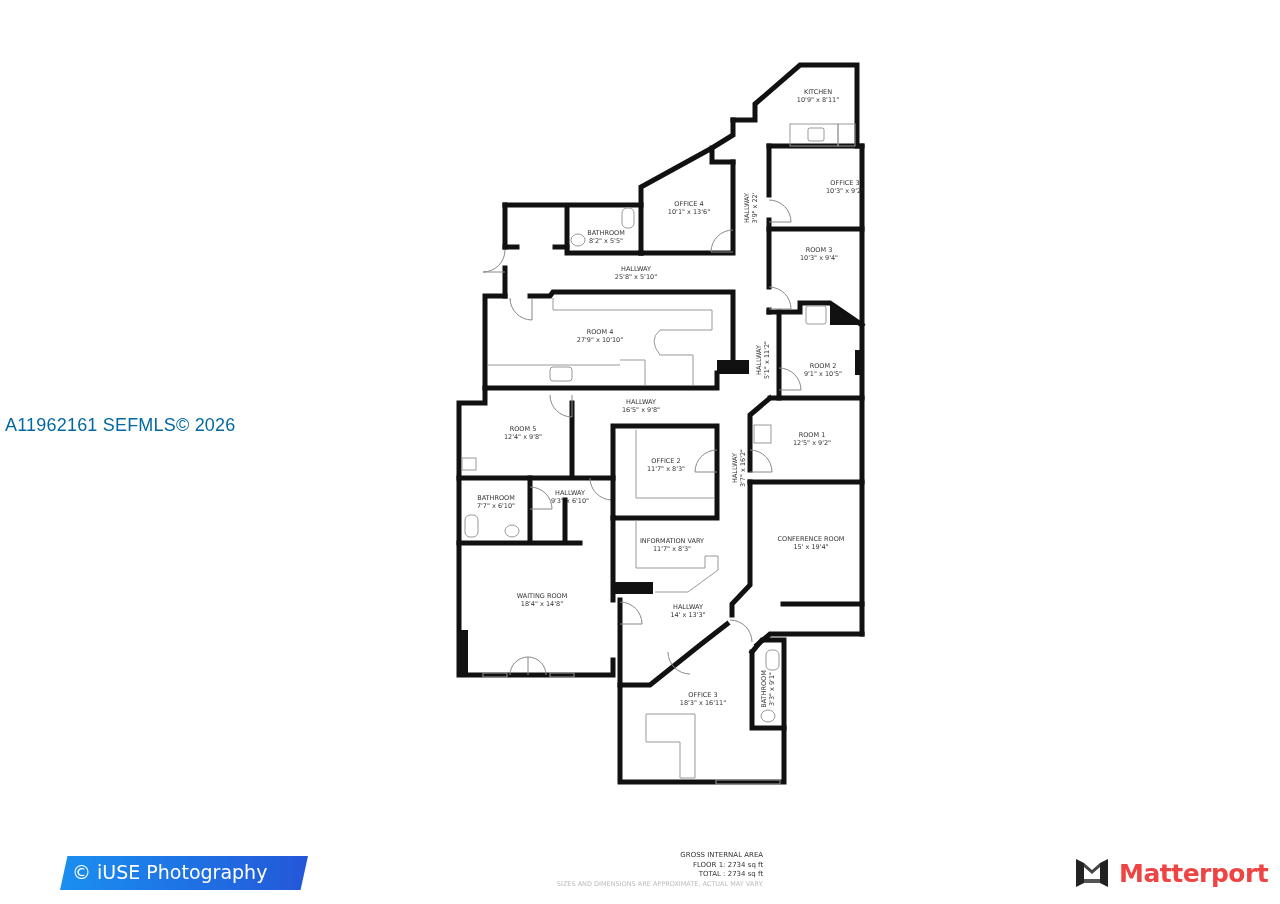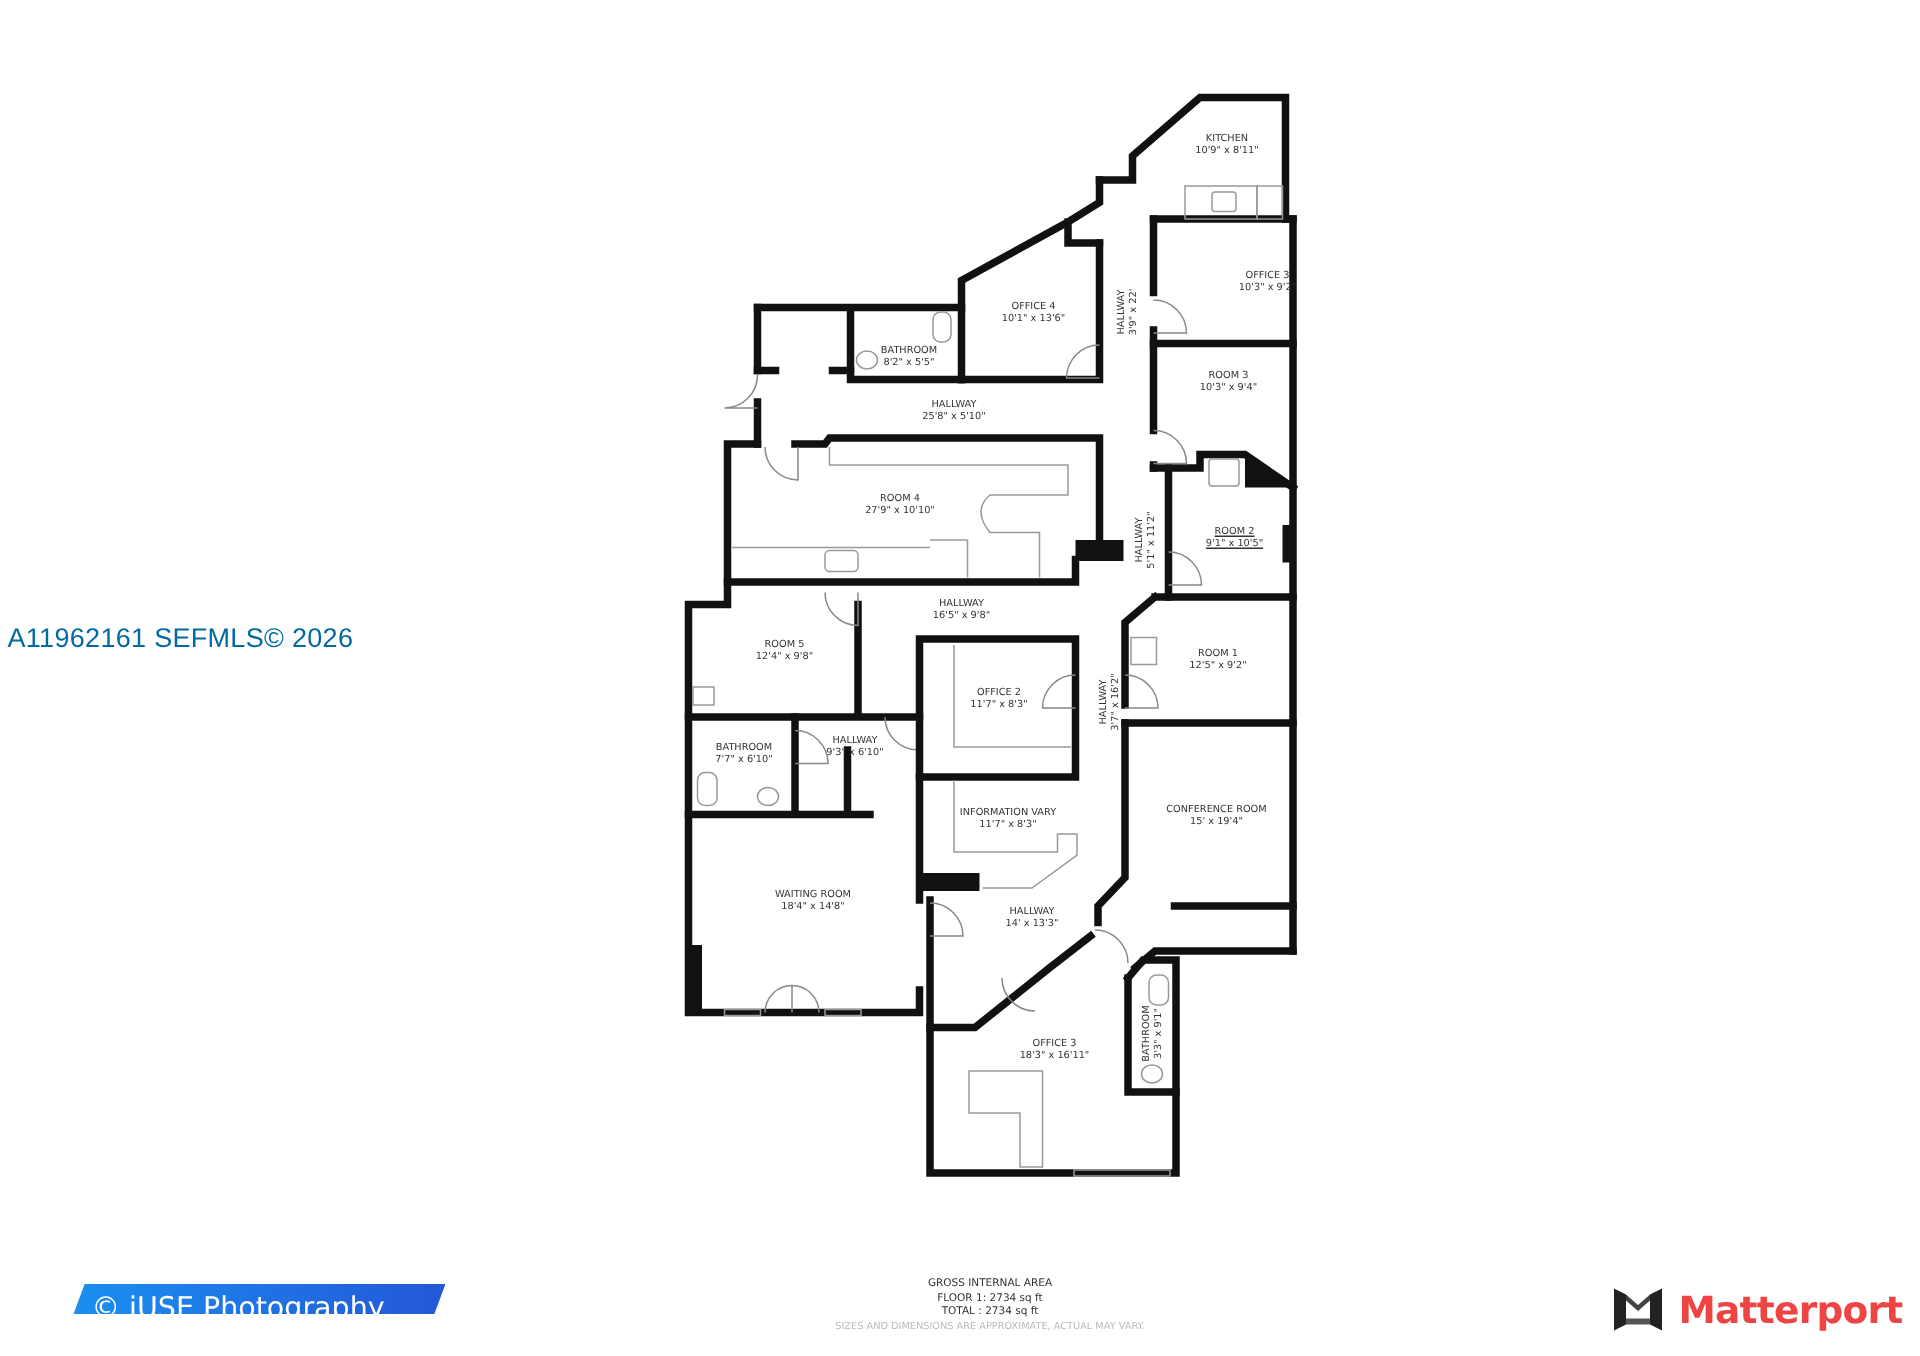--- a/index.html
+++ b/index.html
@@ -5,23 +5,23 @@
     html, body { margin: 0; padding: 0; background: #ffffff; }
     body { width: 1280px; height: 904px; position: relative; overflow: hidden; font-family: "DejaVu Sans", sans-serif; }
     .plan { position: absolute; left: 0; top: 0; width: 1280px; height: 904px; }
     .wall { fill: none; stroke: #111; stroke-width: 5; stroke-linejoin: miter; stroke-linecap: square; }
     .thin { fill: none; stroke: #999; stroke-width: 1; }
     .door { fill: none; stroke: #888; stroke-width: 1; }
     .solid { fill: #111; }
     .room-label { position: absolute; transform: translate(-50%, -50%); text-align: center; color: #333; font-family: "DejaVu Sans", sans-serif; font-size: 6.5px; line-height: 8px; white-space: nowrap; }
     .room-label.vert { transform: translate(-50%, -50%) rotate(-90deg); }
     .watermark { position: absolute; left: 5px; top: 415px; font-family: "Liberation Sans", sans-serif; font-size: 18px; color: #0369a1; letter-spacing: 0.2px; text-align: right; }
-    .area-block { position: absolute; left: 660px; top: 851px; transform: translateX(-50%); text-align: center; font-family: "DejaVu Sans", sans-serif; font-size: 7px; line-height: 9.5px; color: #333; }
+    .area-block { position: absolute; left: 660px; top: 851px; transform: translateX(-50%); text-align: right; font-family: "DejaVu Sans", sans-serif; font-size: 7px; line-height: 9.5px; color: #333; }
     .area-block .disclaimer { color: #bbb; font-size: 6.5px; }
-    .iuse-badge { position: absolute; left: 49px; top: 856px; width: 248px; height: 20px; }
+    .iuse-badge { position: absolute; left: 60px; top: 856px; width: 248px; height: 34px; }
     .iuse-badge .bg { position: absolute; inset: 0; background: linear-gradient(90deg, #1a8ff0, #2457d8); clip-path: polygon(3% 0, 100% 0, 97% 100%, 0 100%); }
     .iuse-badge .txt { position: absolute; left: 12px; top: 5px; color: #fff; font-family: "DejaVu Sans", sans-serif; font-size: 19px; font-weight: normal; white-space: nowrap; }
     .matterport { position: absolute; left: 1075px; top: 856px; display: flex; align-items: center; }
     .matterport .logo { width: 34px; height: 34px; margin-right: 10px; }
     .matterport .name { font-family: "DejaVu Sans", sans-serif; font-weight: bold; font-size: 25px; color: #ef4444; letter-spacing: -0.5px; }
   </style>
 </head>
 <body>
 
 <svg class="plan" viewBox="0 0 1280 904" xmlns="http://www.w3.org/2000/svg">
@@ -153,21 +153,21 @@
     <div>10'3" x 9'4"</div>
   </div>
 <div class="room-label" style="left:600px;top:336px;">
     <div>ROOM 4</div>
     <div>27'9" x 10'10"</div>
   </div>
 <div class="room-label vert" style="left:763px;top:360px;">
     <div>HALLWAY</div>
     <div>5'1" x 11'2"</div>
   </div>
-<div class="room-label" style="left:823px;top:358px;text-decoration:underline;">
+<div class="room-label" style="left:823px;top:370px;">
     <div>ROOM 2</div>
     <div>9'1" x 10'5"</div>
   </div>
 <div class="room-label" style="left:641px;top:406px;">
     <div>HALLWAY</div>
     <div>16'5" x 9'8"</div>
   </div>
 <div class="room-label" style="left:523px;top:433px;">
     <div>ROOM 5</div>
     <div>12'4" x 9'8"</div>

